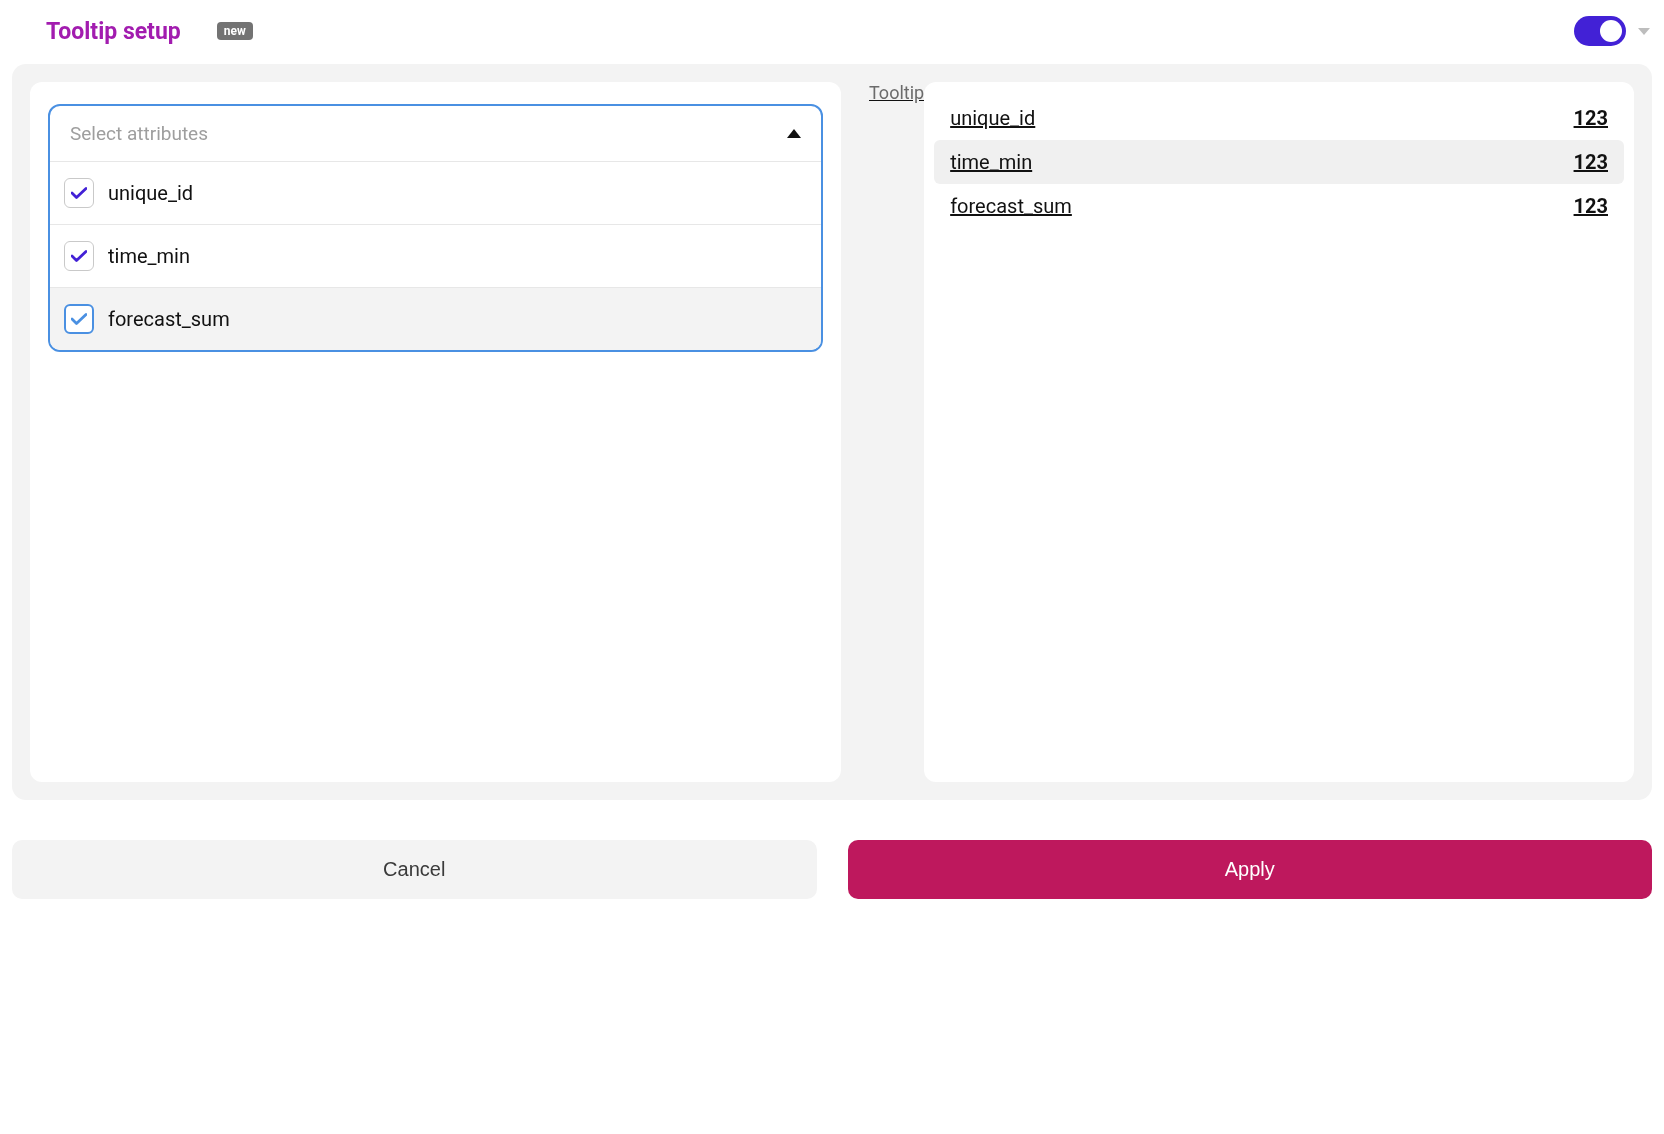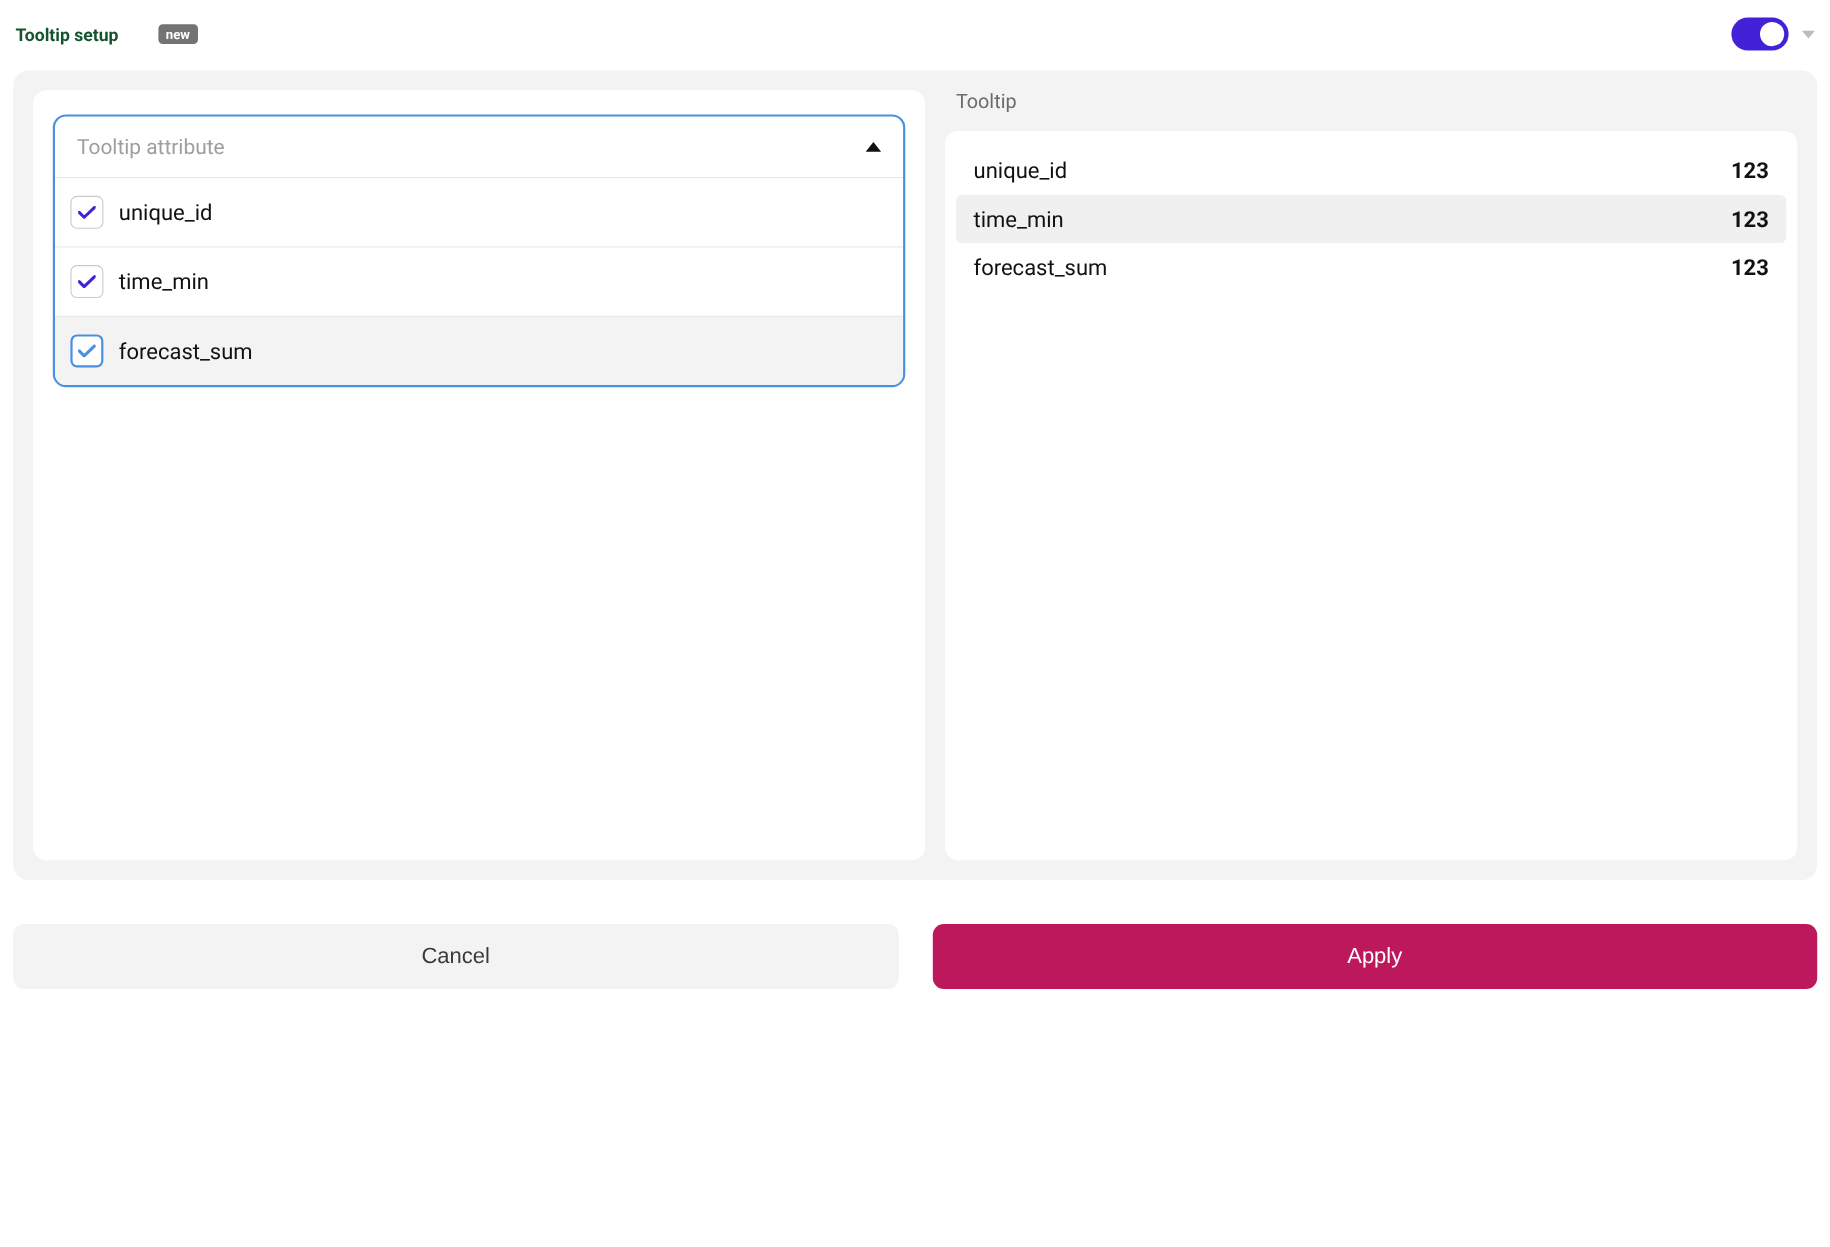--- a/index.html
+++ b/index.html
@@ -14,23 +14,24 @@
       align-items: center;
       justify-content: space-between;
       padding: 6px 2px 18px;
     }
     .header-left {
       display: flex;
       align-items: center;
       gap: 10px;
     }
     .title {
-      font-size: 16px;
+      font-size: 23px;
       font-weight: 700;
-      color: #14532d;
+      color: #a21caf;
+      margin-left: 32px;
     }
     .badge {
       background: #737373;
       color: #fff;
       font-size: 12px;
       font-weight: 700;
       padding: 2px 7px;
       border-radius: 4px;
       line-height: 1.2;
       margin-left: 26px;
@@ -76,21 +77,22 @@
       flex: 1;
       background: #fff;
       border-radius: 12px;
       padding: 22px 18px 18px;
       min-height: 700px;
       position: relative;
     }
     .card-right {
       flex: 1;
       display: flex;
-      flex-direction: column;
+      flex-direction: row;
+      text-decoration: underline;
     }
     .card-label {
       color: #6b6b6b;
       font-size: 18px;
       margin-bottom: 16px;
       padding-left: 10px;
     }
     .select-box {
       border: 2px solid #4a90e2;
       border-radius: 12px;
@@ -200,21 +202,21 @@
     </div>
     <div class="chevron-down"></div>
   </div>
 </div>
 
 <div class="body-panel">
 
   <div class="card-left">
     <div class="select-box">
       <div class="select-head">
-        <span class="select-placeholder">Tooltip attribute</span>
+        <span class="select-placeholder">Select attributes</span>
         <span class="triangle-up"></span>
       </div>
 
       <div class="option-row">
         <div class="checkbox">
           <svg class="checkmark" viewBox="0 0 16 12">
             <path d="M1 6 L5.5 10.5 L15 1.5" stroke="#4221d6" stroke-width="2.8" fill="none" stroke-linecap="round" stroke-linejoin="round"></path>
           </svg>
         </div>
         <span class="option-label">unique_id</span>

